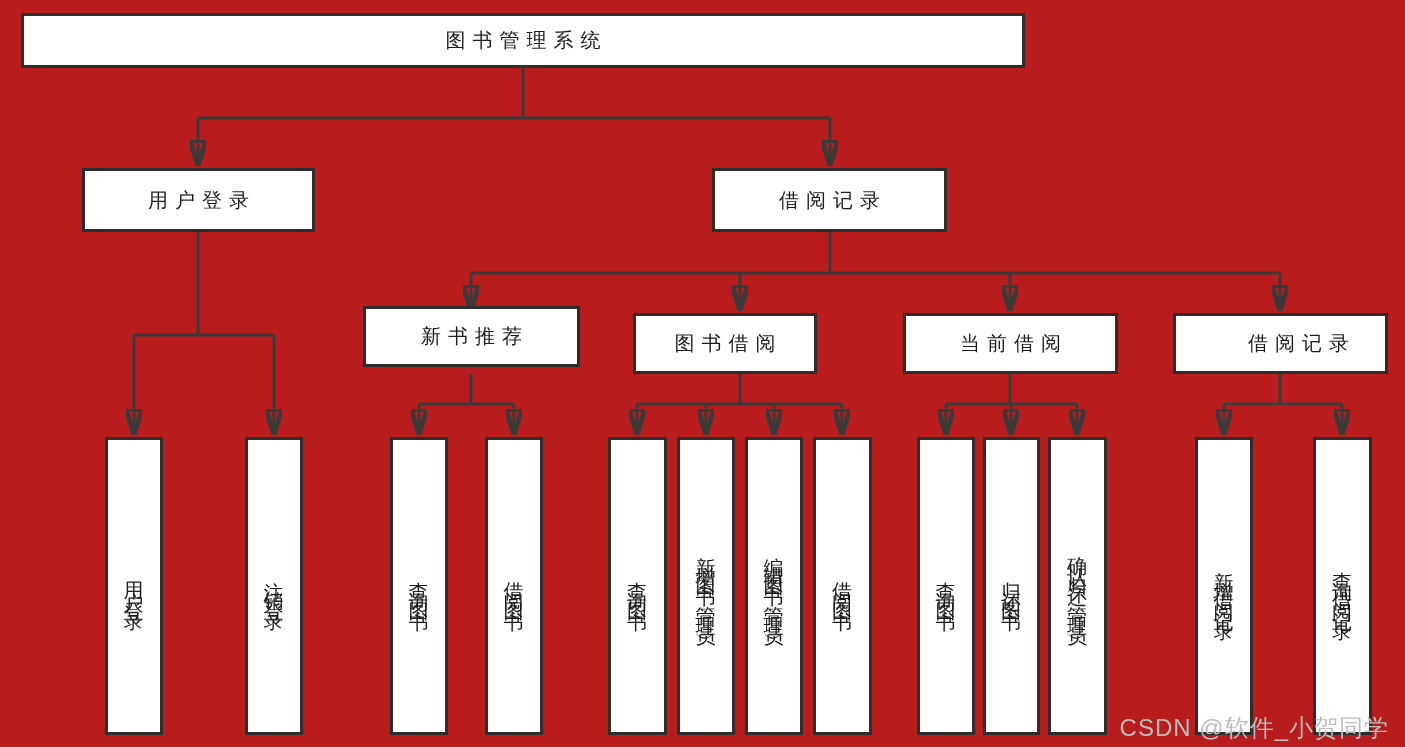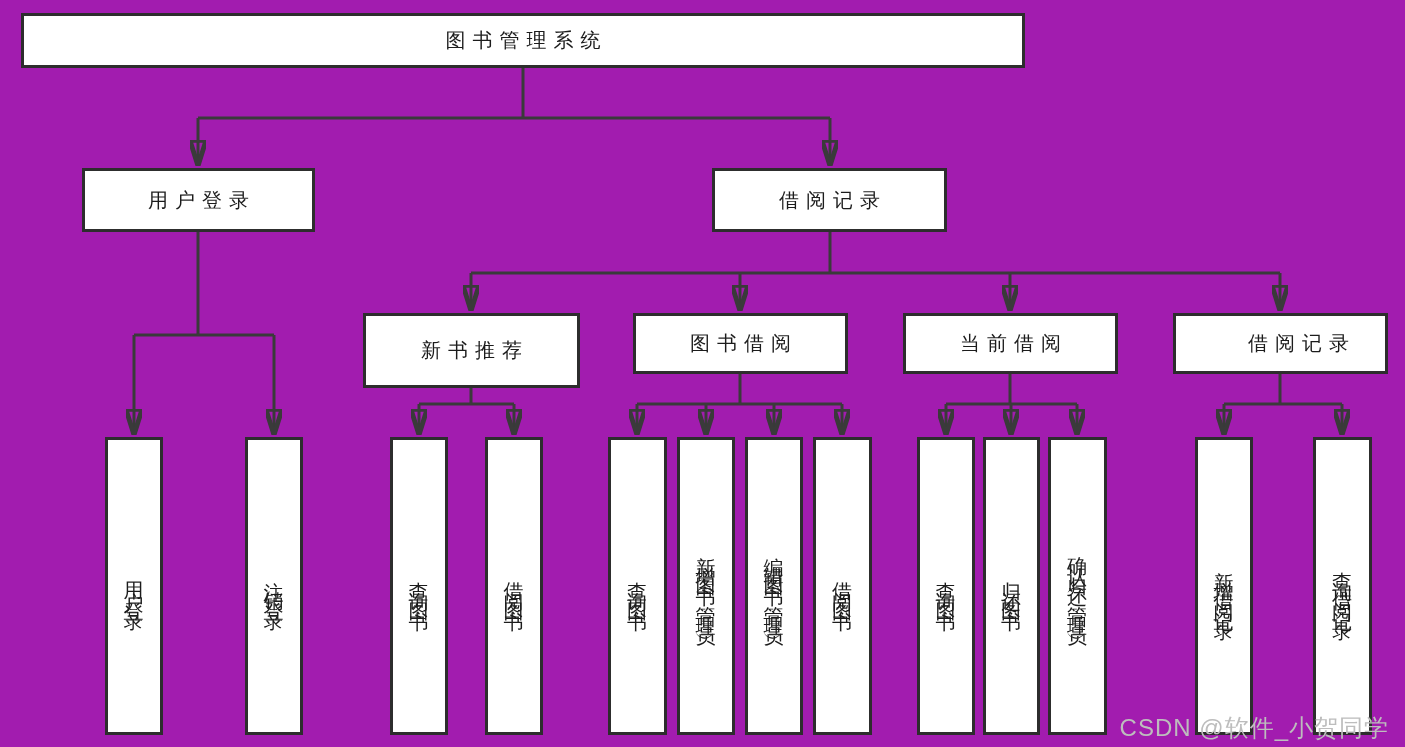--- a/index.html
+++ b/index.html
@@ -4,21 +4,21 @@
 <style>
   html, body {
     margin: 0;
     padding: 0;
     background: #ffffff;
   }
   #stage {
     position: relative;
     width: 1405px;
     height: 747px;
-    background: #a21caf;
+    background: #b91c1c;
     font-family: "Liberation Sans", sans-serif;
     overflow: hidden;
   }
   #connectors {
     position: absolute;
     left: 0;
     top: 0;
     width: 1405px;
     height: 747px;
   }
@@ -102,22 +102,22 @@
     <path d="M1280,374 V404 M1224,404 H1342"></path>
     <line x1="1224" y1="404" x2="1224" y2="435" marker-end="url(#arrow)"></line>
     <line x1="1342" y1="404" x2="1342" y2="435" marker-end="url(#arrow)"></line>
   </svg>
 
   <div class="box" style="left:21px; top:13px; width:1004px; height:55px;">图书管理系统</div>
 
   <div class="box" style="left:82px; top:168px; width:233px; height:64px;">用户登录</div>
   <div class="box" style="left:712px; top:168px; width:235px; height:64px;">借阅记录</div>
 
-  <div class="box" style="left:363px; top:313px; width:217px; height:75px;">新书推荐</div>
-  <div class="box" style="left:633px; top:313px; width:215px; height:61px;">图书借阅</div>
+  <div class="box" style="left:363px; top:306px; width:217px; height:61px;">新书推荐</div>
+  <div class="box" style="left:633px; top:313px; width:184px; height:61px;">图书借阅</div>
   <div class="box" style="left:903px; top:313px; width:215px; height:61px;">当前借阅</div>
   <div class="box" style="left:1173px; top:313px; width:215px; height:61px;padding-left:36px;">借阅记录</div>
 
   <div class="box vbox" style="left:105px; top:437px; width:58px; height:298px;">用户登录</div>
   <div class="box vbox" style="left:245px; top:437px; width:58px; height:298px;">注销登录</div>
 
   <div class="box vbox" style="left:390px; top:437px; width:58px; height:298px;">查询图书</div>
   <div class="box vbox" style="left:485px; top:437px; width:58px; height:298px;">借阅图书</div>
 
   <div class="box vbox" style="left:608px; top:437px; width:59px; height:298px;">查询图书</div>

